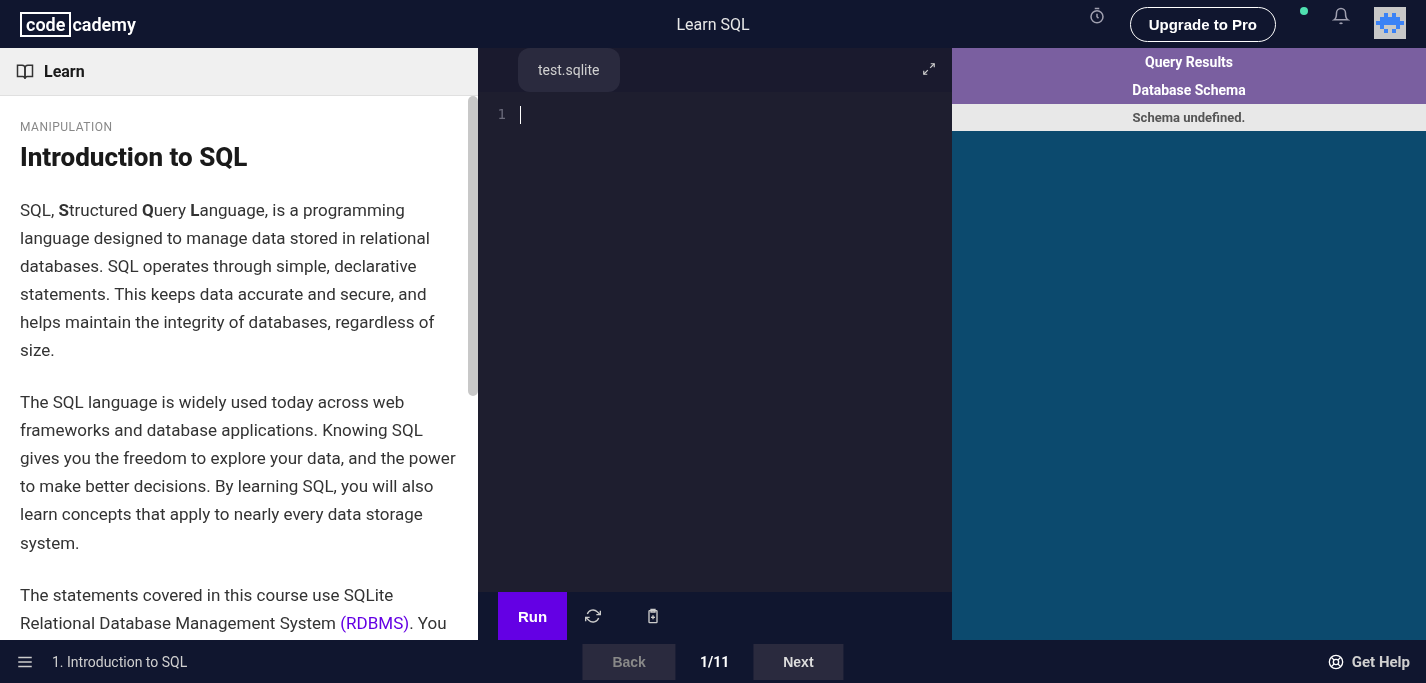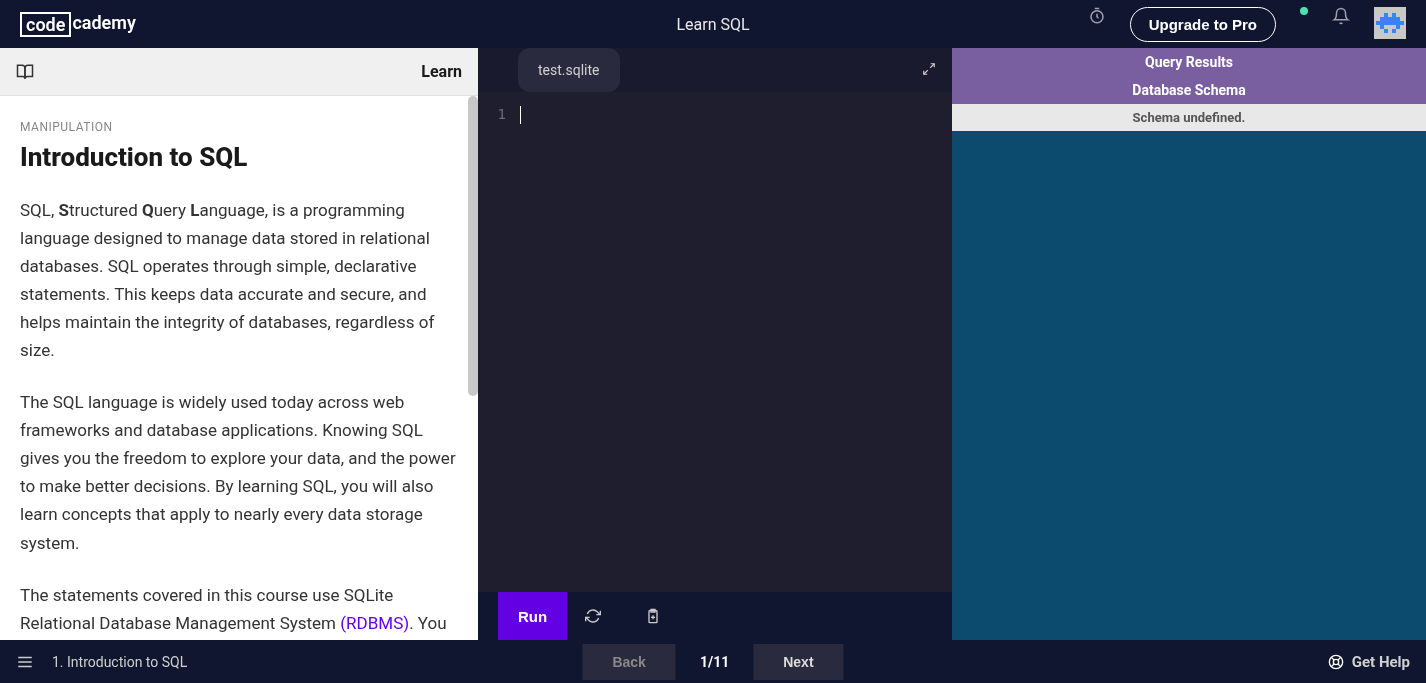--- a/index.html
+++ b/index.html
@@ -14,21 +14,21 @@
 .header {
   height: 48px;
   background: #10162f;
   display: flex;
   align-items: center;
   padding: 0 20px;
   position: relative;
 }
 .logo {
   display: flex;
-  align-items: flex-start;
+  align-items: center;
   font-weight: 600;
   font-size: 18px;
   color: #fff;
 }
 .logo-box {
   border: 2px solid #fff;
   padding: 0 4px;
   margin-right: 1px;
 }
 .header-title {
@@ -102,21 +102,20 @@
   height: 48px;
   background: #f0f0f0;
   display: flex;
   align-items: center;
   padding: 0 16px;
   gap: 10px;
   font-weight: 700;
   font-size: 16px;
   color: #1a1a1a;
   border-bottom: 1px solid #e0e0e0;
-  justify-content: space-between;
 }
 .lesson-content {
   padding: 24px 20px;
   overflow-y: auto;
   flex: 1;
 }
 .category-label {
   font-size: 12px;
   color: #888;
   letter-spacing: 0.5px;

